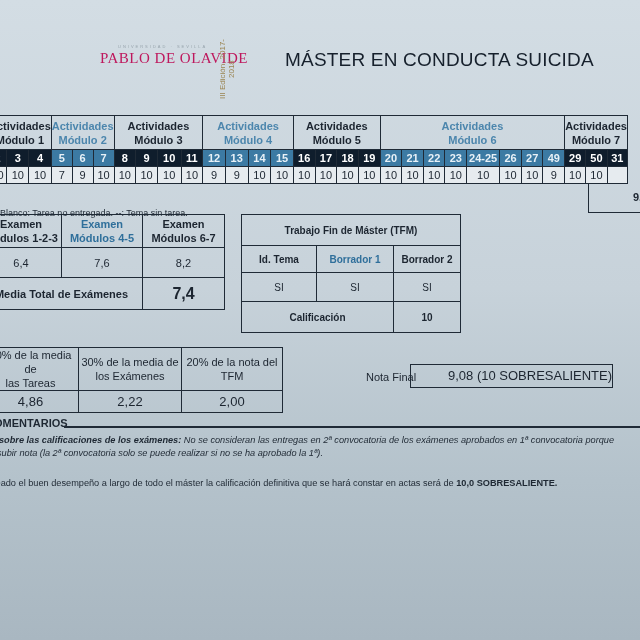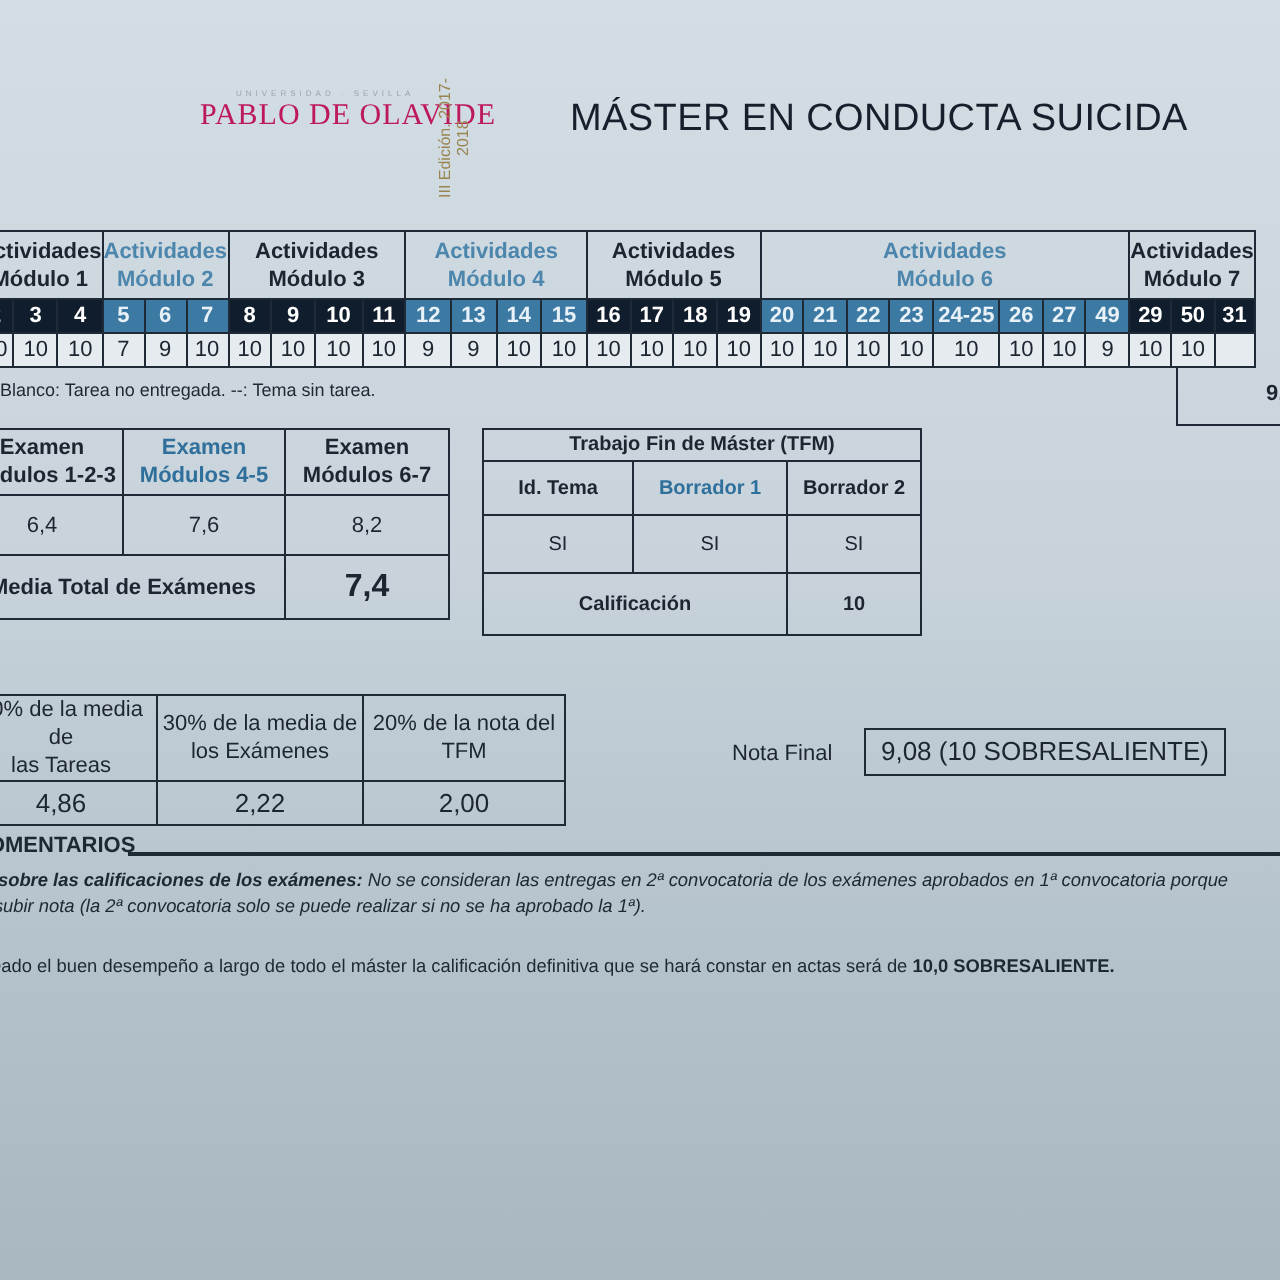--- a/index.html
+++ b/index.html
@@ -25,53 +25,53 @@
   .acts { position: absolute; left: -12px; top: 115px; table-layout: fixed; }
   .acts td { border: 1.5px solid #1f2a36; text-align: center; font-size: 11px; padding: 0; height: 17px; }
   .acts .mod td, .acts td.mod { height: 34px; font-weight: bold; font-size: 11px; line-height: 14px; background: transparent; }
   .acts td.modlight { color: #4c86ad; font-weight: normal; }
   .acts td.modlight span { font-weight: bold; }
   .acts .num td { color: #ffffff; font-weight: bold; }
   .acts .num td.dk { background: #0f1d2c; }
   .acts .num td.bl { background: #3c7aa3; color: #e8f1f7; }
   .acts .val td { background: #e6ebef; color: #1c2530; }
 
-  .legend-note { position: absolute; left: 0; top: 190px; font-size: 9px; color: #1e2833; }
+  .legend-note { position: absolute; left: 0; top: 208px; font-size: 9px; color: #1e2833; }
   .media-tareas-label { position: absolute; left: 395px; top: 185px; height: 26px; width: 195px;
     font-size: 11px; font-weight: bold; line-height: 26px; text-align: right; padding-right: 6px; }
   .media-tareas-box { position: absolute; left: 588px; top: 183px; width: 60px; height: 30px;
     border: 1.5px solid #1f2a36; border-top: none; font-size: 11px; font-weight: bold; line-height: 28px; padding-left: 44px; }
 
   
   .exams { position: absolute; left: -20px; top: 214px; }
   .exams td { border: 1.5px solid #1f2a36; text-align: center; font-size: 11px; }
   .exams .h td { height: 33px; font-weight: bold; line-height: 14px; }
   .exams .h td.blue { color: #2f6f9b; }
   .exams .v td { height: 30px; font-size: 11px; }
   .exams .t td { height: 32px; font-weight: bold; font-size: 11px; }
   .exams .t td.big { font-size: 16px; }
 
   
   .tfm { position: absolute; left: 241px; top: 214px; }
   .tfm td { border: 1.5px solid #1f2a36; text-align: center; font-size: 10px; }
-  .tfm .h1 td { height: 16px; font-weight: bold; }
+  .tfm .h1 td { height: 31px; font-weight: bold; }
   .tfm .h2 td { height: 27px; font-weight: bold; }
   .tfm .h2 td.blue { color: #2f6f9b; }
   .tfm .v td { height: 29px; font-size: 10px; }
   .tfm .c td { height: 31px; font-weight: bold; }
 
   
   .weights { position: absolute; left: -18px; top: 347px; }
   .weights td { border: 1.5px solid #1f2a36; text-align: center; font-size: 11px; }
   .weights .h td { height: 35px; line-height: 14px; }
   .weights .v td { height: 22px; font-size: 13px; }
 
   .nota-label { position: absolute; left: 366px; top: 371px; font-size: 11px; }
-  .nota-box { position: absolute; left: 432px; top: 364px; width: 181px; height: 24px;
-    border: 1.5px solid #1f2a36; text-align: center; font-size: 13px; line-height: 22px; }
+  .nota-box { position: absolute; left: 410px; top: 364px; width: 203px; height: 24px;
+    border: 1.5px solid #1f2a36; text-align: right; font-size: 13px; line-height: 22px; }
 
   
   .comments-title { position: absolute; left: 0; top: 417px; font-size: 11px; font-weight: bold; color: #1e2833; }
   .comments-rule { position: absolute; left: 64px; top: 426px; width: 590px; height: 1.5px; background: #1f2a36; }
   .comment1 { position: absolute; left: 0; top: 434px; width: 660px; font-size: 9.2px; font-style: italic; line-height: 13px; color: #1e2833; white-space: nowrap; }
   .comment1 b { font-weight: bold; }
   .comment2 { position: absolute; left: 0; top: 478px; font-size: 9.2px; color: #1e2833; white-space: nowrap; }
   .comment2 b { font-weight: bold; }
 </style>
 </head>

